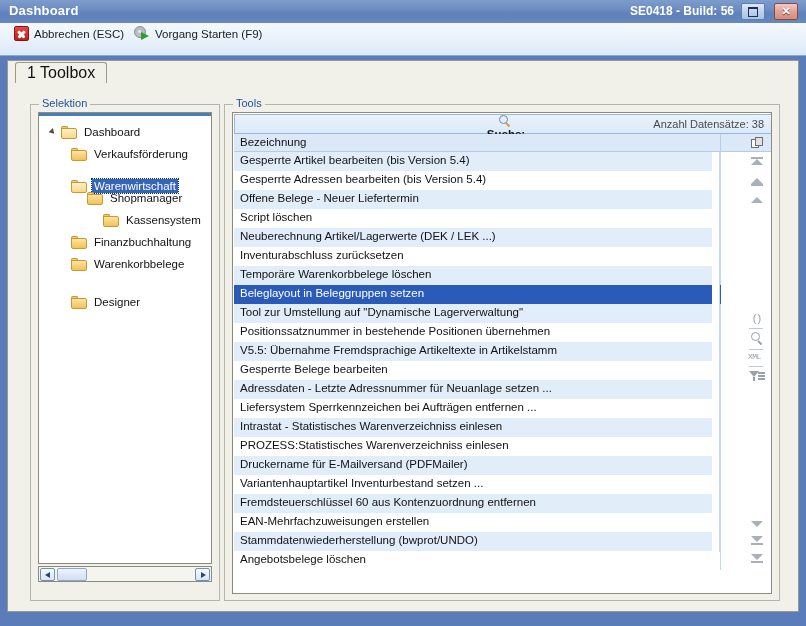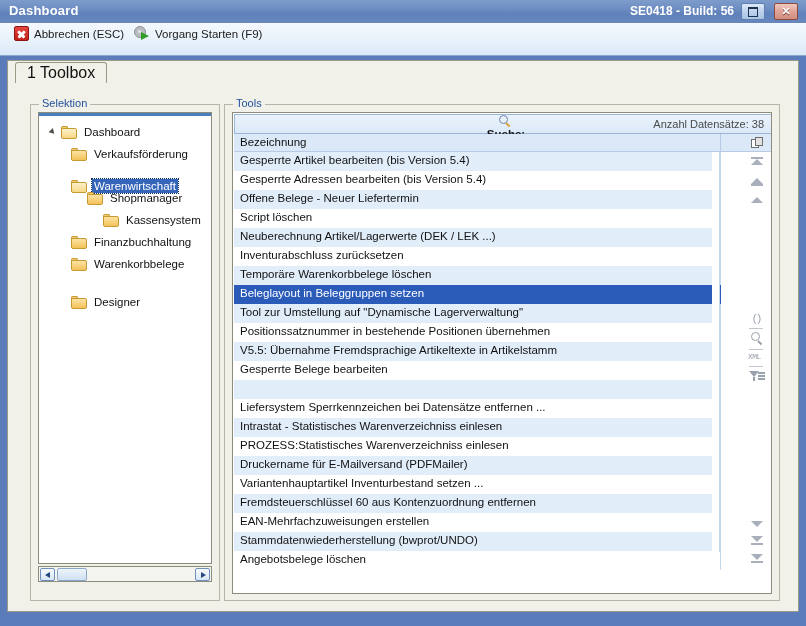--- a/index.html
+++ b/index.html
@@ -546,24 +546,25 @@
         </div>
         <div class="row alt">
           <span class="rtext">V5.5: Übernahme Fremdsprachige Artikeltexte in Artikelstamm</span>
           <span class="rdiv"></span>
         </div>
         <div class="row">
           <span class="rtext">Gesperrte Belege bearbeiten</span>
           <span class="rdiv"></span>
         </div>
         <div class="row alt">
-          <span class="rdiv"></span>
-        </div>
-        <div class="row">
-          <span class="rtext">Liefersystem Sperrkennzeichen bei Datensätze entfernen ...</span>
+          <span class="rtext">Adressdaten - Letzte Adressnummer für Neuanlage setzen ...</span>
+          <span class="rdiv"></span>
+        </div>
+        <div class="row">
+          <span class="rtext">Liefersystem Sperrkennzeichen bei Aufträgen entfernen ...</span>
           <span class="rdiv"></span>
         </div>
         <div class="row alt">
           <span class="rtext">Intrastat - Statistisches Warenverzeichniss einlesen</span>
           <span class="rdiv"></span>
         </div>
         <div class="row">
           <span class="rtext">PROZESS:Statistisches Warenverzeichniss einlesen</span>
           <span class="rdiv"></span>
         </div>

